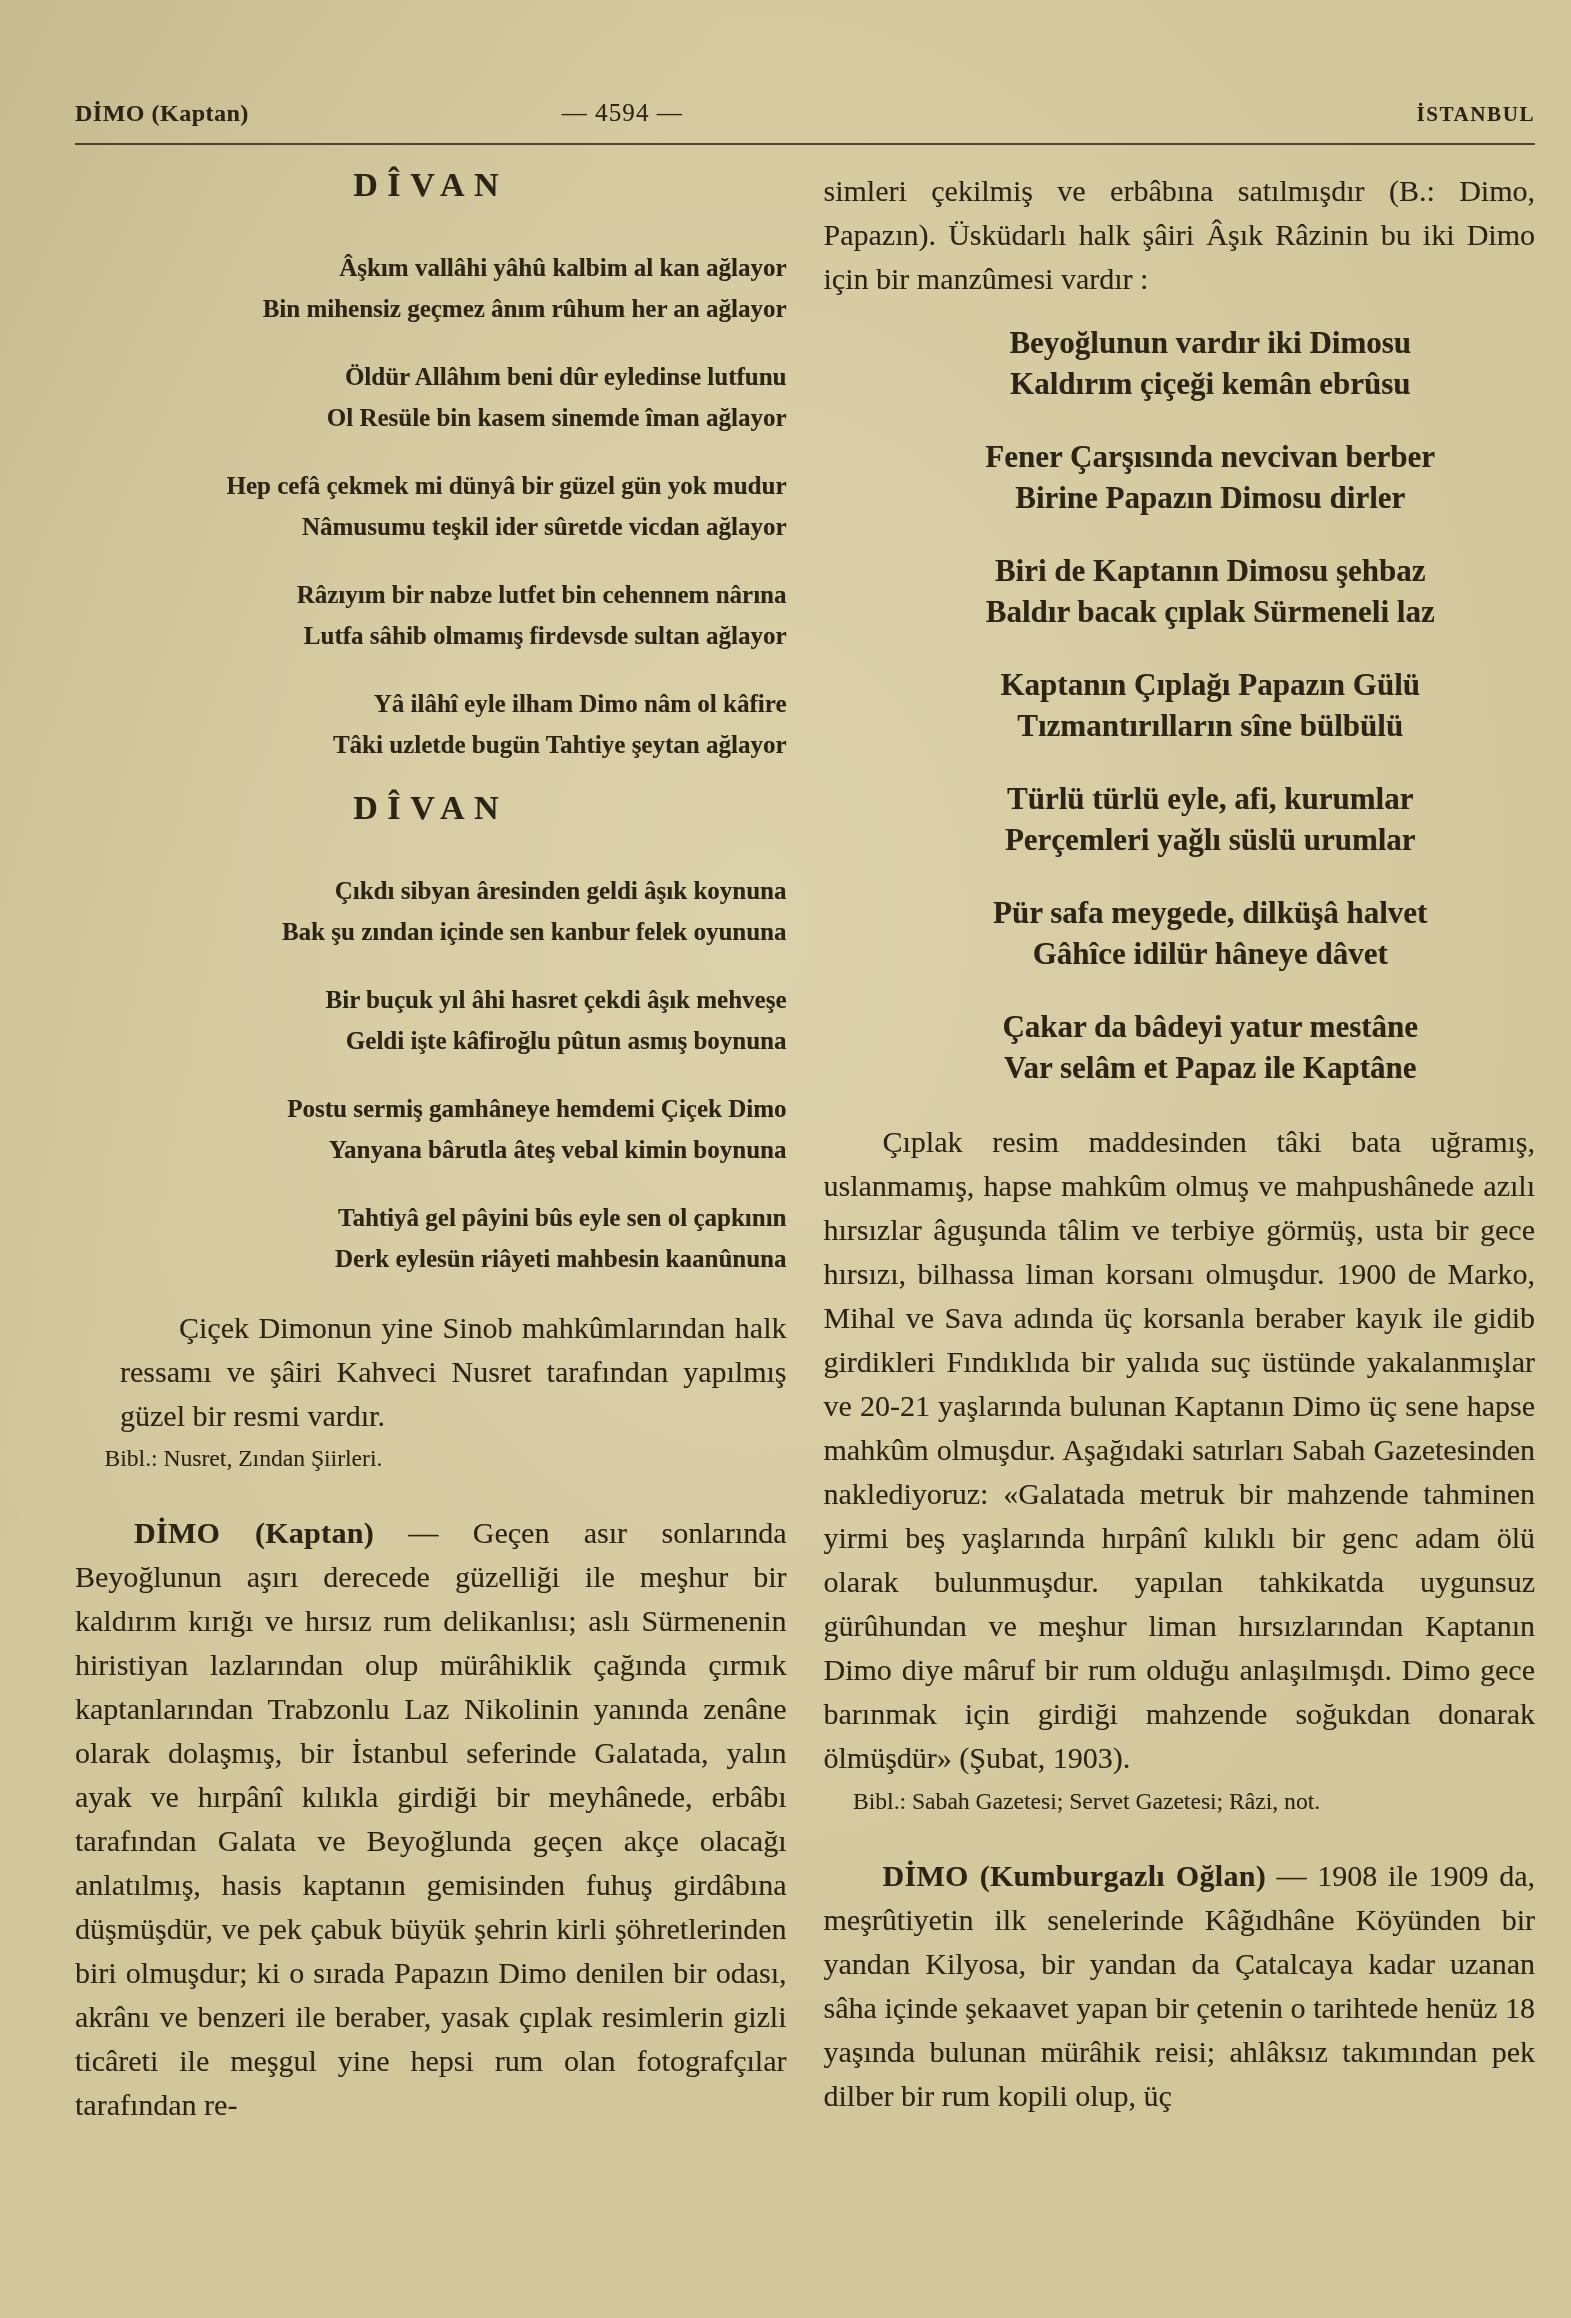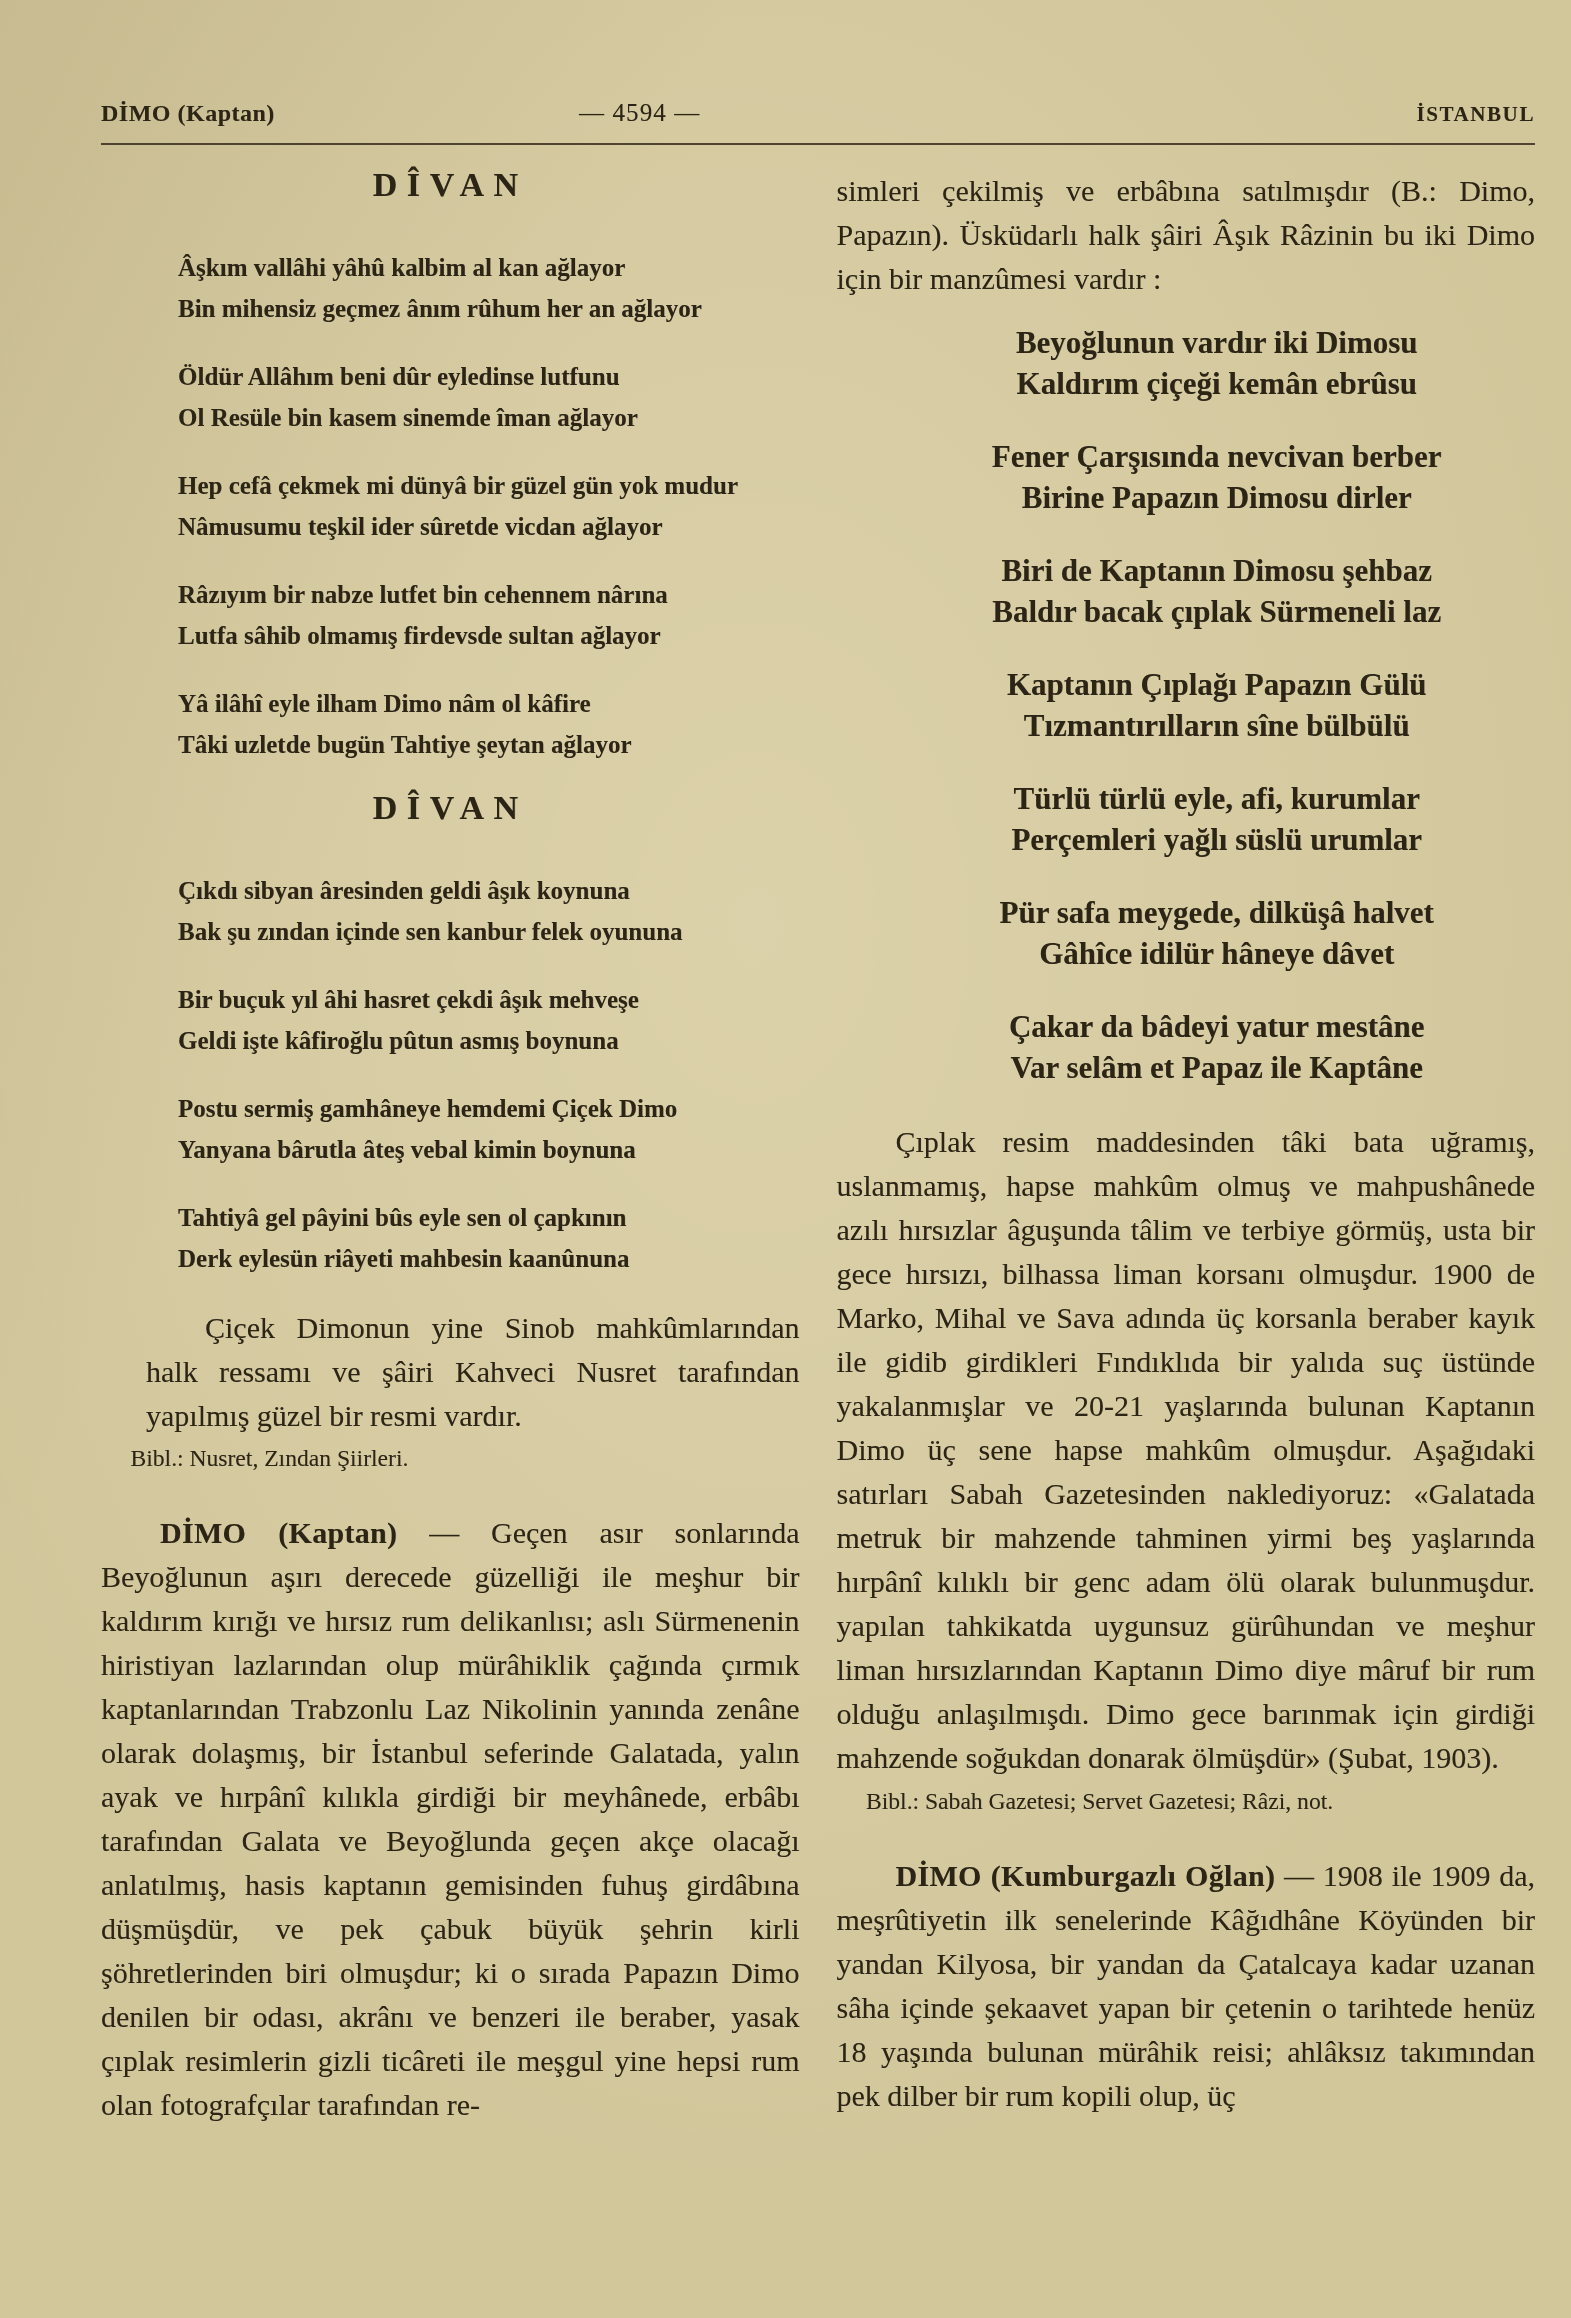--- a/index.html
+++ b/index.html
@@ -7,36 +7,36 @@
   body{
     background:
       radial-gradient(ellipse 1232px 1767px at 48% 40%, rgba(255,250,224,0.22), rgba(0,0,0,0) 72%),
       linear-gradient(115deg, rgba(110,92,54,0.10), rgba(0,0,0,0) 28%),
       #d2c69b;
     color:#2c2516;
     font-family:"Liberation Serif","DejaVu Serif",serif;
     text-shadow:0.3px 0.4px 0.5px rgba(44,37,22,0.26);
     overflow:hidden;
   }
-  .page{ padding:99px 37px 27px 101px; }
+  .page{ padding:99px 37px 27px 75px; }
 
   .page-header{ display:flex; align-items:baseline; }
   .hdr-left{ flex:1; text-align:left; font-weight:bold; font-size:24px; letter-spacing:0.5px; }
   .hdr-center{ flex:1; font-weight:normal; font-size:25px; letter-spacing:1.1px; }
   .hdr-right{ flex:1; text-align:right; font-weight:bold; font-size:21px; letter-spacing:1.6px; }
 
   .rule{ border-top:2.1px solid #372d1c; margin-top:16px; opacity:0.85; }
 
   .columns{ display:flex; gap:37px; margin-top:24px; }
   .col{ flex:1; font-size:30px; line-height:44px; text-align:justify; hyphens:auto; -webkit-hyphens:auto; }
 
   .divan{ text-align:center; font-weight:bold; font-size:34px; letter-spacing:9.6px; line-height:32px; margin:0 0 46px 0; }
   .divan.second{ margin-top:13.4px; }
 
-  .stanza{ margin:0 0 27px 77px; font-weight:bold; font-size:25px; line-height:41px; text-align:left; }
+  .stanza{ margin:0 0 27px 77px; font-weight:bold; font-size:25px; line-height:41px; text-align:right; }
   .couplet{ margin:0 0 32px 62px; font-weight:bold; font-size:31px; line-height:41px; text-align:center; }
   .verse{ white-space:normal; }
 
   .prose{ text-indent:59px; }
   .prose.no-indent{ text-indent:0; }
   .prose.after-poem{ margin-top:5.4px;margin-left:45px; }
 
   .bibl{ font-size:23.6px; line-height:31px; text-indent:29.5px; text-align:left; margin-top:5.4px; }
 
   .entry{ margin-top:37px; }

